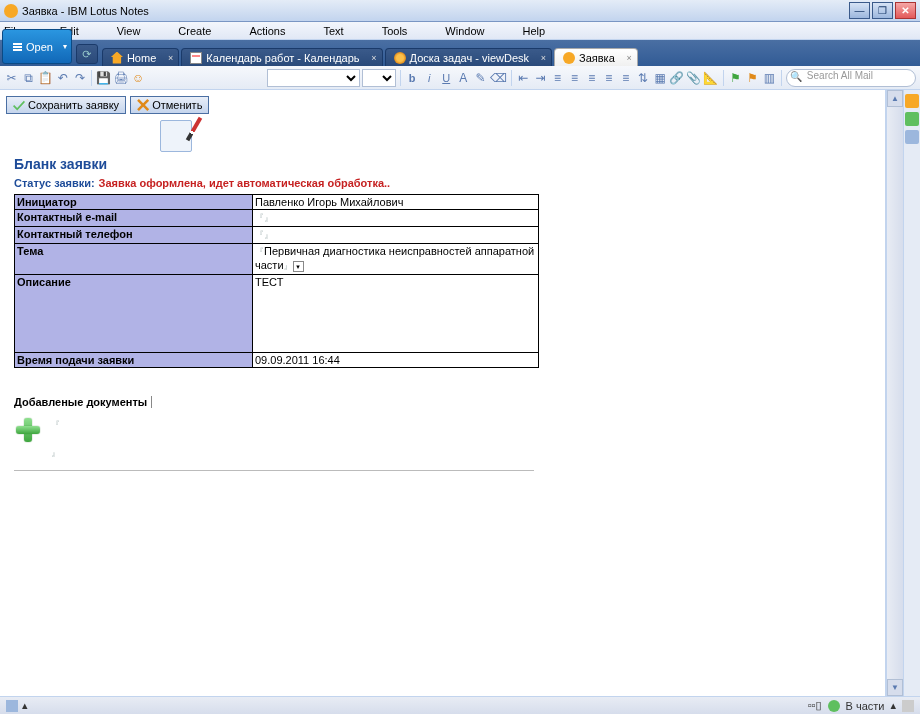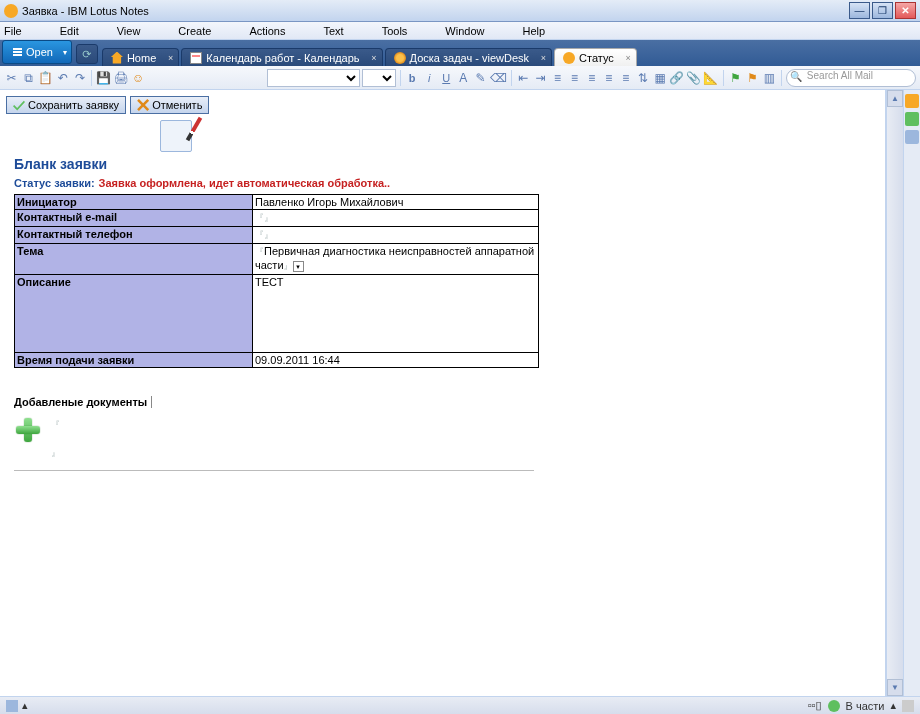--- a/index.html
+++ b/index.html
@@ -12,21 +12,21 @@
 .titlebar .win-btns { display: flex; gap: 2px; }
 .win-btn { width: 21px; height: 17px; border: 1px solid #3a5a8a; background: linear-gradient(#d6e3f5,#9cb7dd); display: flex; align-items: center; justify-content: center; font-size: 10px; color: #1a3a6a; cursor: pointer; }
 .win-btn.close { background: linear-gradient(#f5a6a6,#e35959); border-color: #a33; color: #fff; font-weight: bold; }
 
 
 .menubar { height: 18px; background: linear-gradient(#f3f6fc,#e1e8f5); display: flex; align-items: center; padding: 0 4px; border-bottom: 1px solid #c2d4ee; font-size: 11px; gap: 28px; }
 .menubar span { margin-right: 10px; color: #000; cursor: pointer; }
 
 
 .tabrow { height: 26px; background: linear-gradient(#4a6fa3,#315b95); display: flex; align-items: flex-end; padding: 0 2px; }
-.open-btn { height: 24px; margin: 2px 2px 2px 0; padding: 0 18px 0 10px; background: linear-gradient(#2a96e0,#1168b8); color: #fff; border: 1px solid #0a4a85; border-radius: 3px; font-size: 11px; display: flex; align-items: center; cursor: pointer; position: relative; }
+.open-btn { height: 35px; margin: 2px 2px 2px 0; padding: 0 18px 0 10px; background: linear-gradient(#2a96e0,#1168b8); color: #fff; border: 1px solid #0a4a85; border-radius: 3px; font-size: 11px; display: flex; align-items: center; cursor: pointer; position: relative; }
 .open-btn::after { content: "▾"; position: absolute; right: 4px; font-size: 8px; }
 .open-btn .open-bars { width: 9px; height: 2px; background: #fff; margin-right: 4px; box-shadow: 0 3px 0 #fff, 0 -3px 0 #fff; }
 .refresh-btn { width: 22px; height: 20px; margin: 2px 4px 2px 2px; background: linear-gradient(#3a5a8a,#2a4a7a); border: 1px solid #1a3a6a; border-radius: 3px; display: flex; align-items: center; justify-content: center; color: #9cc; cursor: pointer; }
 .tab { height: 18px; padding: 0 22px 0 8px; background: linear-gradient(#3a5a8a,#2a4a7a); border: 1px solid #1a3a6a; border-bottom: none; border-radius: 4px 4px 0 0; color: #fff; font-size: 11px; display: flex; align-items: center; margin-right: 2px; cursor: pointer; position: relative; }
 .tab.active { background: linear-gradient(#fff,#f0f0f0); color: #000; border-color: #aaa; }
 .tab .ico { width: 12px; height: 12px; margin-right: 4px; display: inline-block; }
 .tab .x { position: absolute; right: 5px; font-size: 9px; color: #ddd; }
 .tab.active .x { color: #888; }
 .ico-home { background: #f7a826; clip-path: polygon(50% 0, 100% 45%, 85% 45%, 85% 100%, 15% 100%, 15% 45%, 0 45%); }
 .ico-cal { background: #fff; border: 1px solid #888; position: relative; }
@@ -133,21 +133,21 @@
       <span>Календарь работ - Календарь</span>
       <span class="x">×</span>
     </div>
   <div class="tab">
       <span class="ico ico-board"></span>
       <span>Доска задач - viewDesk</span>
       <span class="x">×</span>
     </div>
   <div class="tab active">
       <span class="ico ico-doc"></span>
-      <span>Статус</span>
+      <span>Заявка</span>
       <span class="x">×</span>
     </div>
 </div>
 
 <div class="toolbar">
   <div class="tbtn">✂</div>
   <div class="tbtn">⧉</div>
   <div class="tbtn">📋</div>
   <div class="tbtn">↶</div>
   <div class="tbtn">↷</div>

